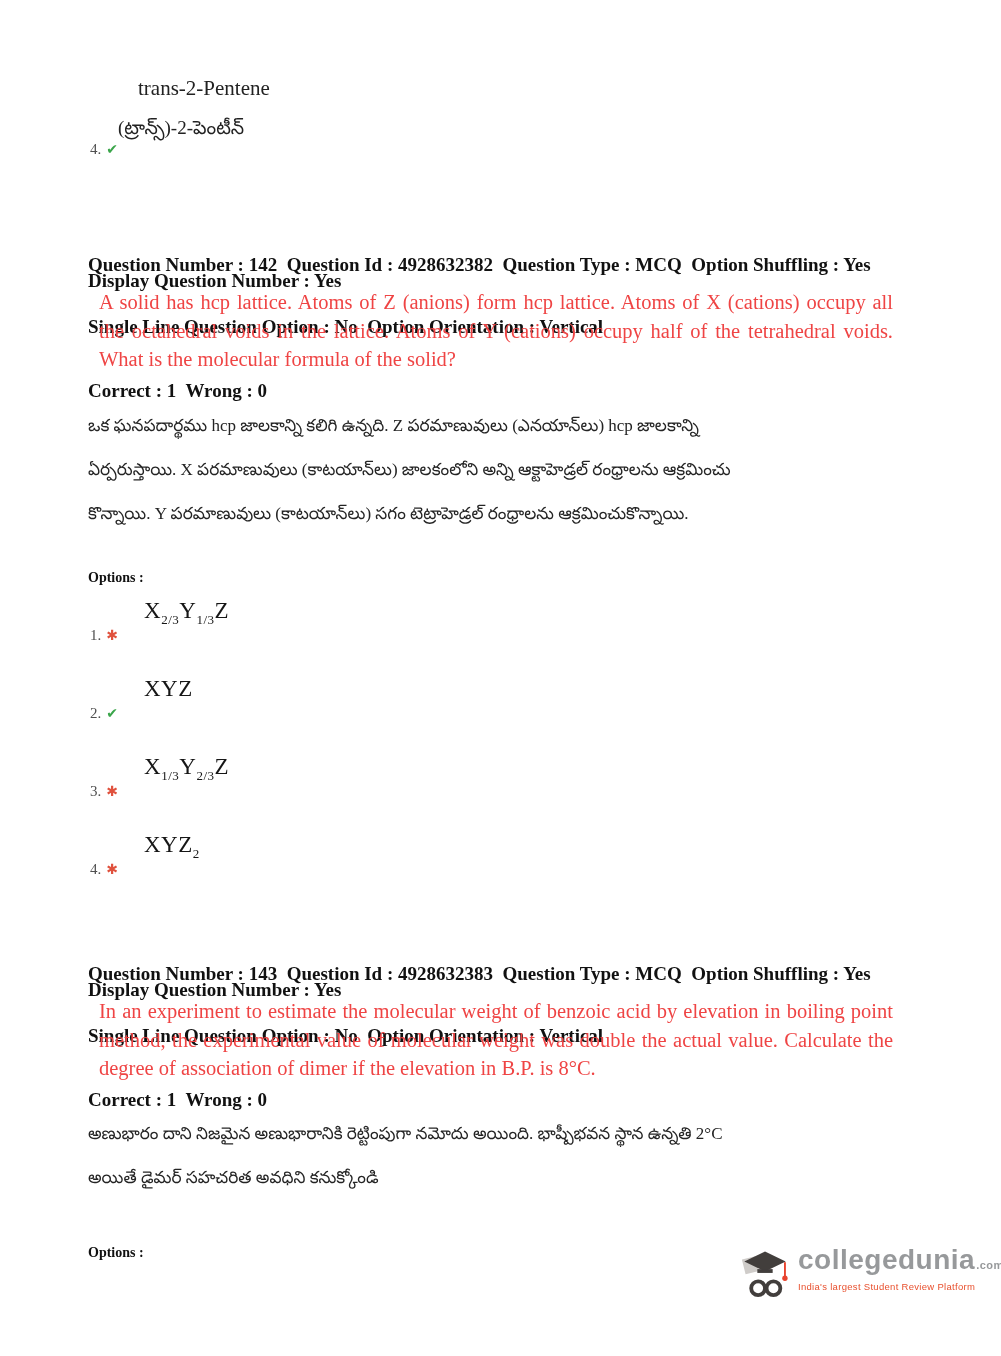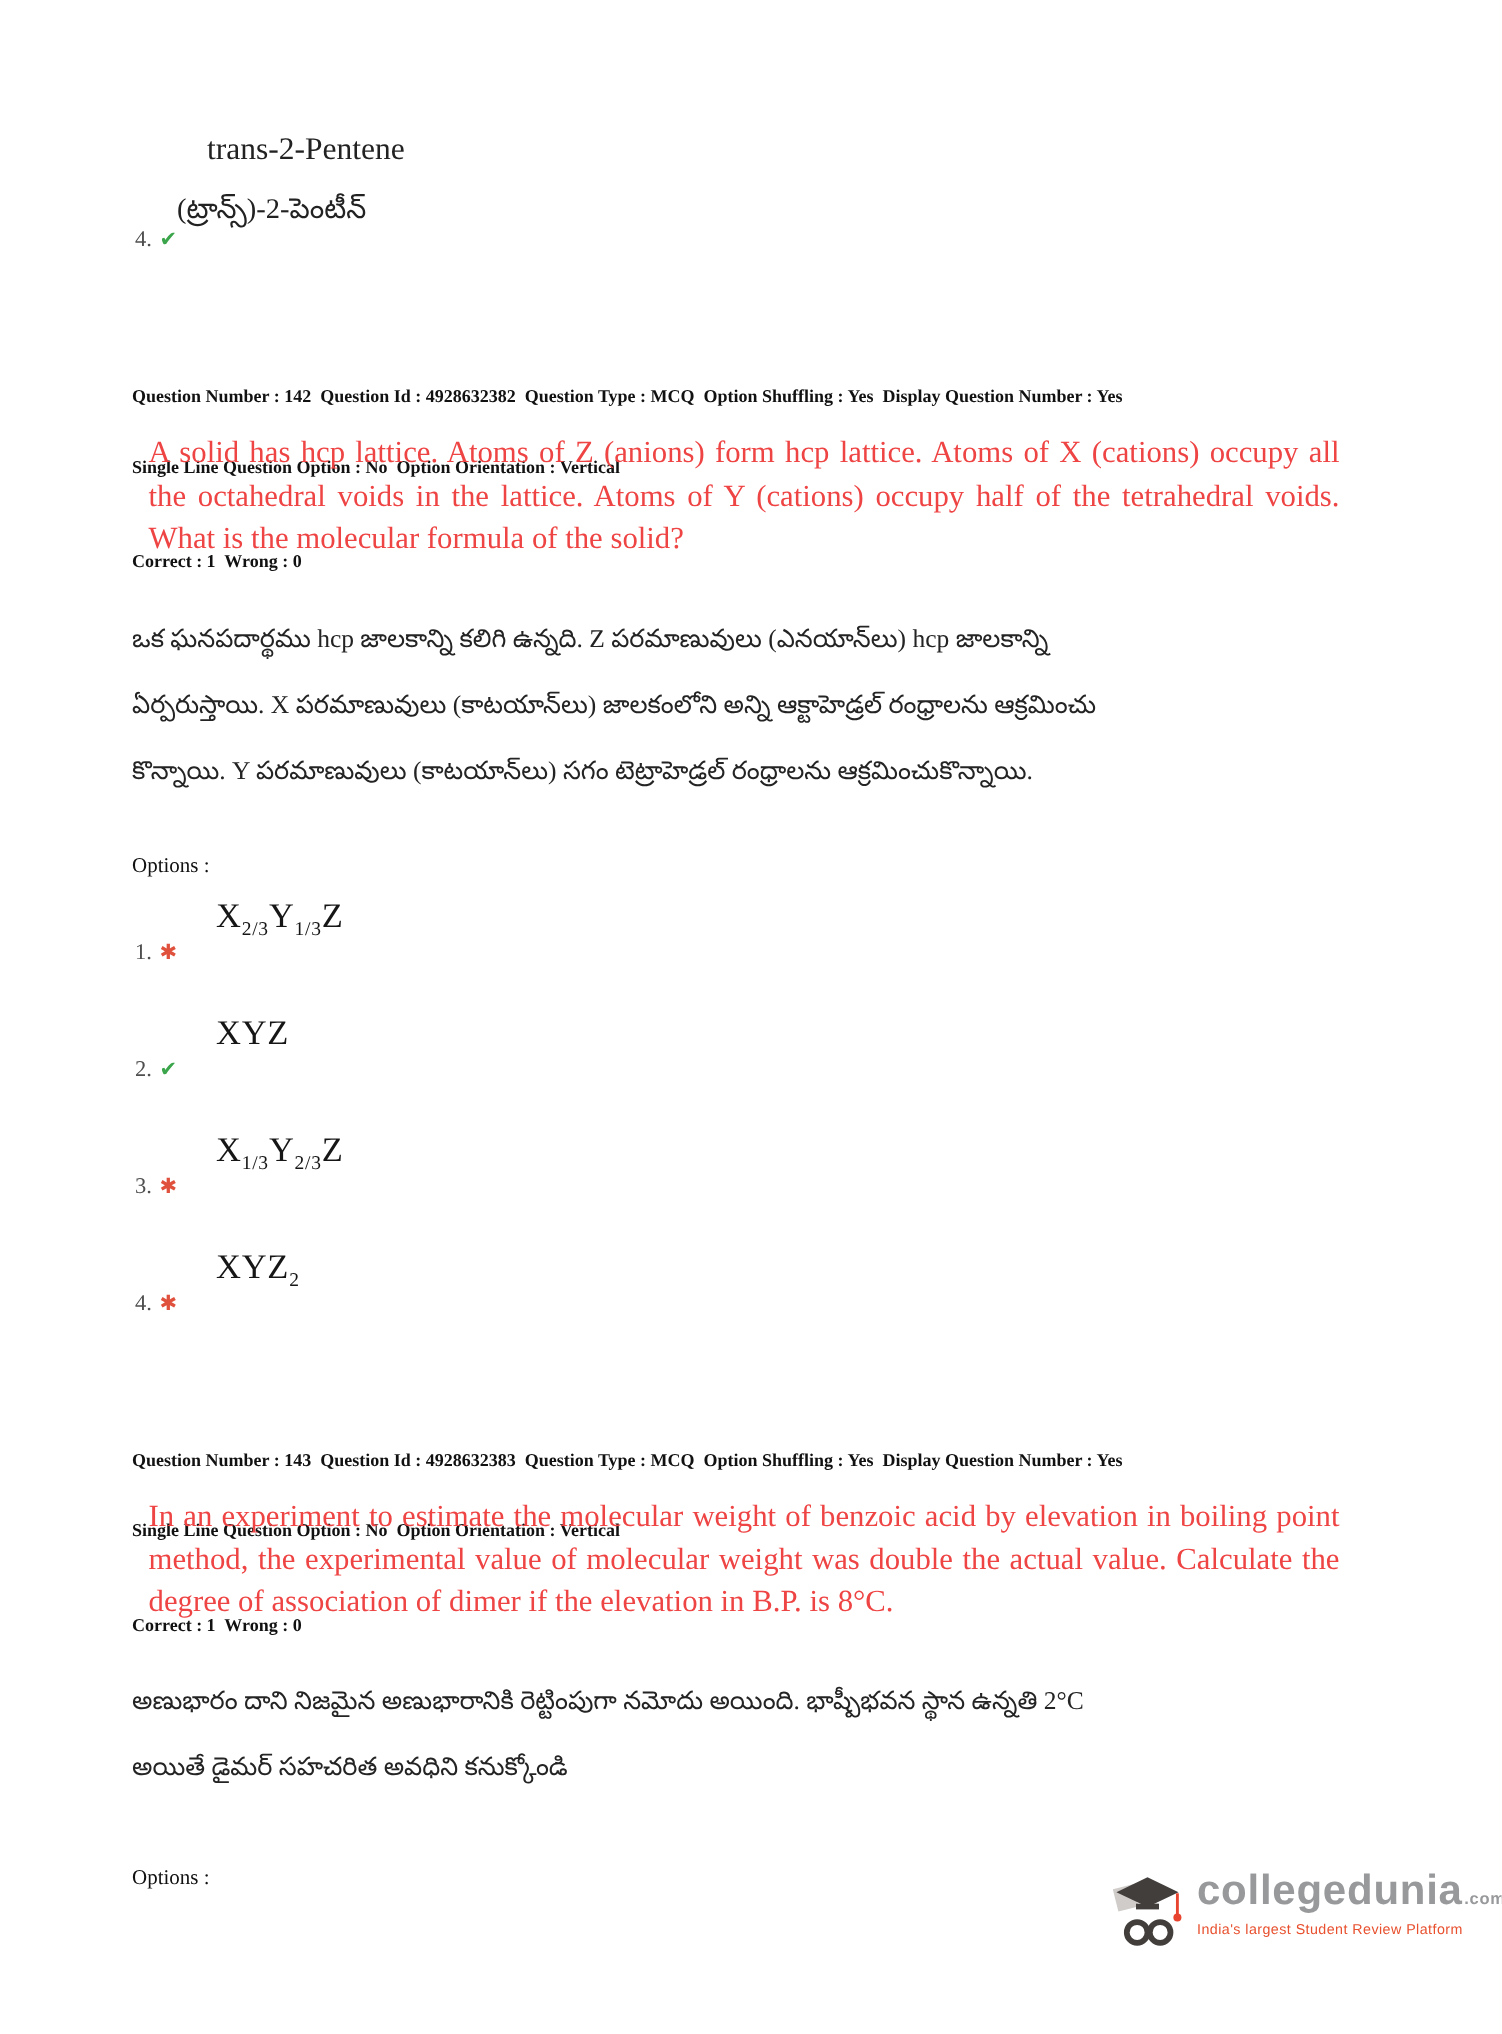--- a/index.html
+++ b/index.html
@@ -6,43 +6,43 @@
   body {
     width:1001px; height:1356px;
     font-family:"Liberation Serif", serif;
     color:#1c1c1c;
     position:relative;
     overflow:hidden;
   }
   .page { position:absolute; inset:0; background:#ffffff; }
 
   
-  .tail { position:absolute; left:90px; top:87px; }
+  .tail { position:absolute; left:90px; top:76px; }
   .tail-en { margin-left:48px; font-size:21px; color:#222; }
   .tail-te { margin-left:28px; font-size:19px; margin-top:16px; color:#222; }
   .tail .opt-marker { position:absolute; left:0; top:64px; }
 
   
   .qheader {
     position:absolute; left:88px; width:840px;
-    font-weight:700; font-size:12px; line-height:15.5px;
+    font-weight:700; font-size:19px; line-height:15.5px;
     white-space:pre-wrap; color:#111;
   }
   .qh-line.score { margin-top:17px; }
 
   
   .body-en {
     position:absolute; left:99px; width:794px;
     font-size:20.5px; line-height:28.5px; text-align:justify;
     margin:0; color:#ef4444;
   }
   .body-te { position:absolute; left:88px; width:818px; font-size:17px; color:#242424; }
   .body-te div { line-height:44px; white-space:nowrap; }
 
-  .options-label { position:absolute; left:88px; font-weight:400; font-size:14px; color:#111;text-align:right; }
+  .options-label { position:absolute; left:88px; font-weight:700; font-size:14px; color:#111;text-align:right; }
 
   
   .options { position:absolute; left:90px; }
   .option { position:relative; height:52px; margin-bottom:26px; }
   .opt-formula { position:absolute; left:54px; top:-6px; font-size:23px; letter-spacing:0.5px; color:#161616;text-align:center; }
   .opt-formula sub { font-size:13px; }
   .opt-marker { white-space:nowrap; }
   .option .opt-marker { position:absolute; left:0; top:22px; }
   .opt-num { font-size:15px; color:#4f4f4f; }
   .mark { font-size:14px; margin-left:5px; }

